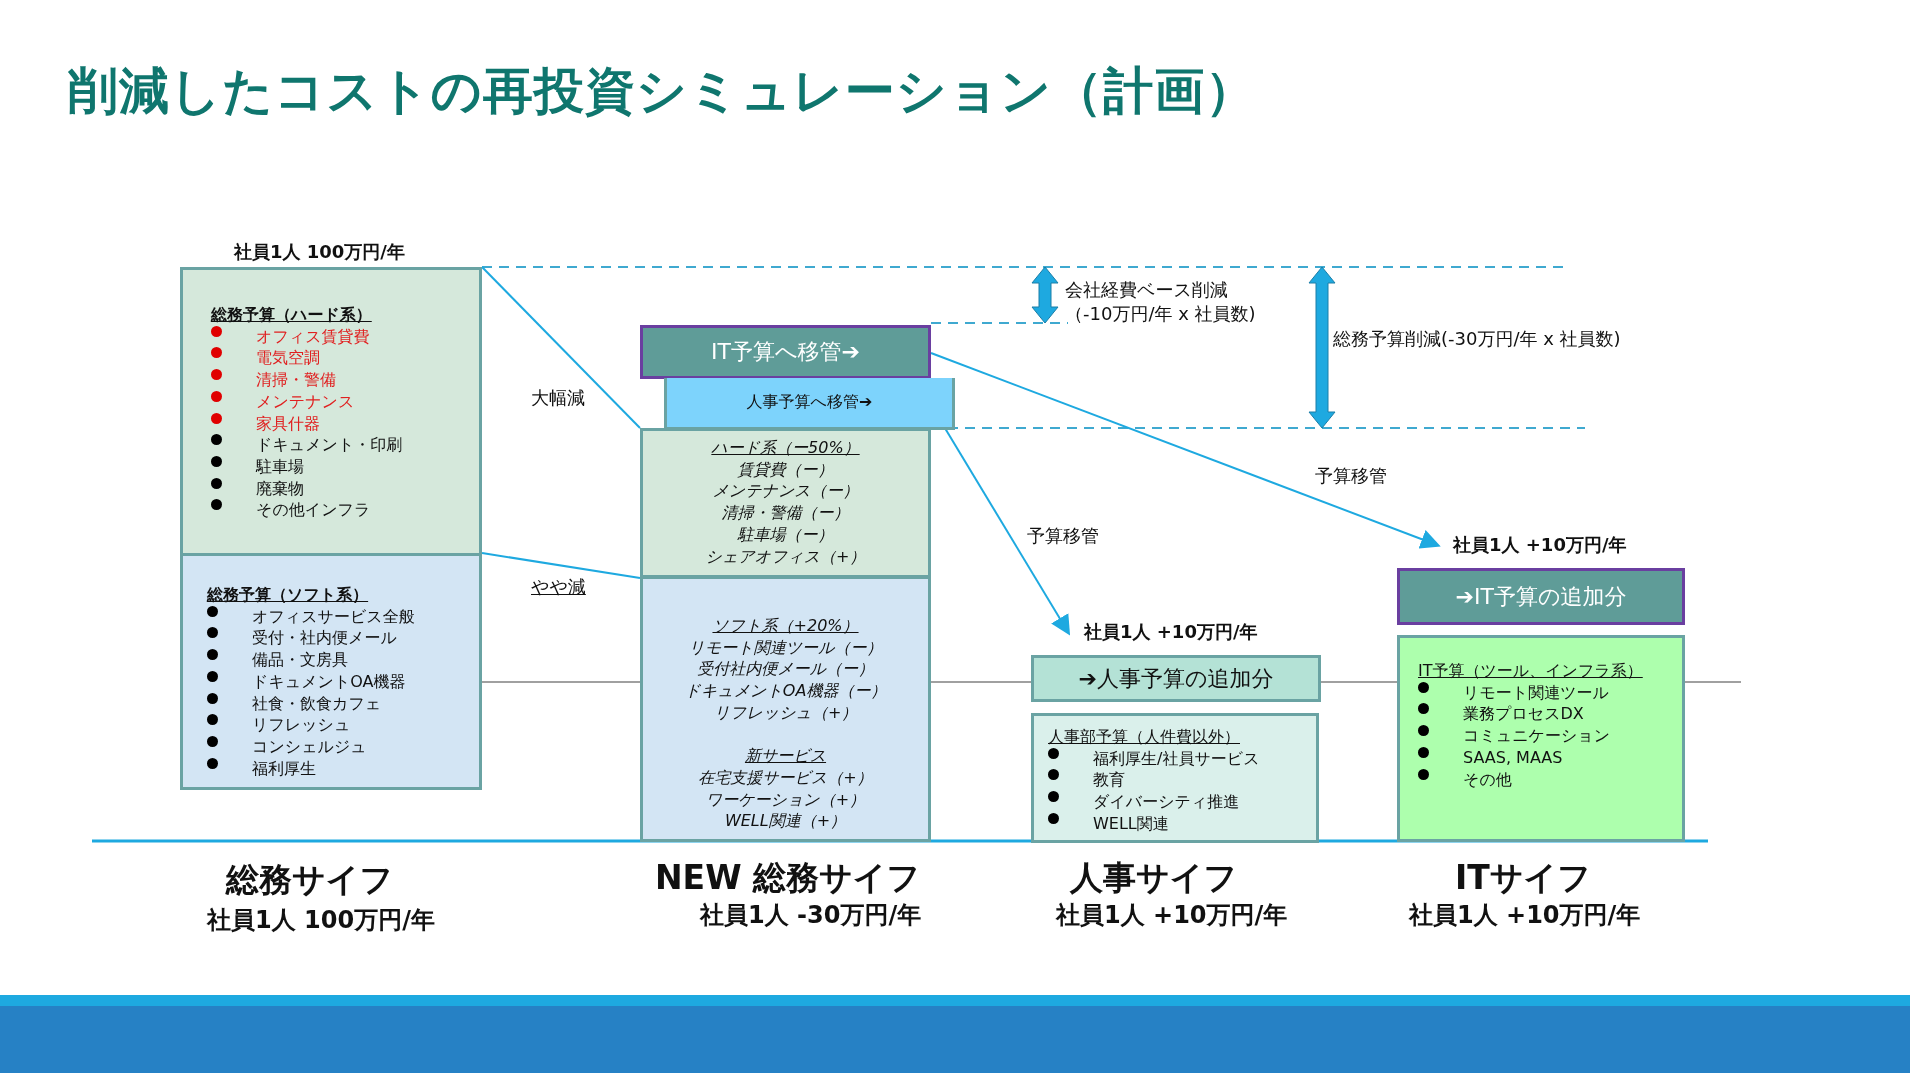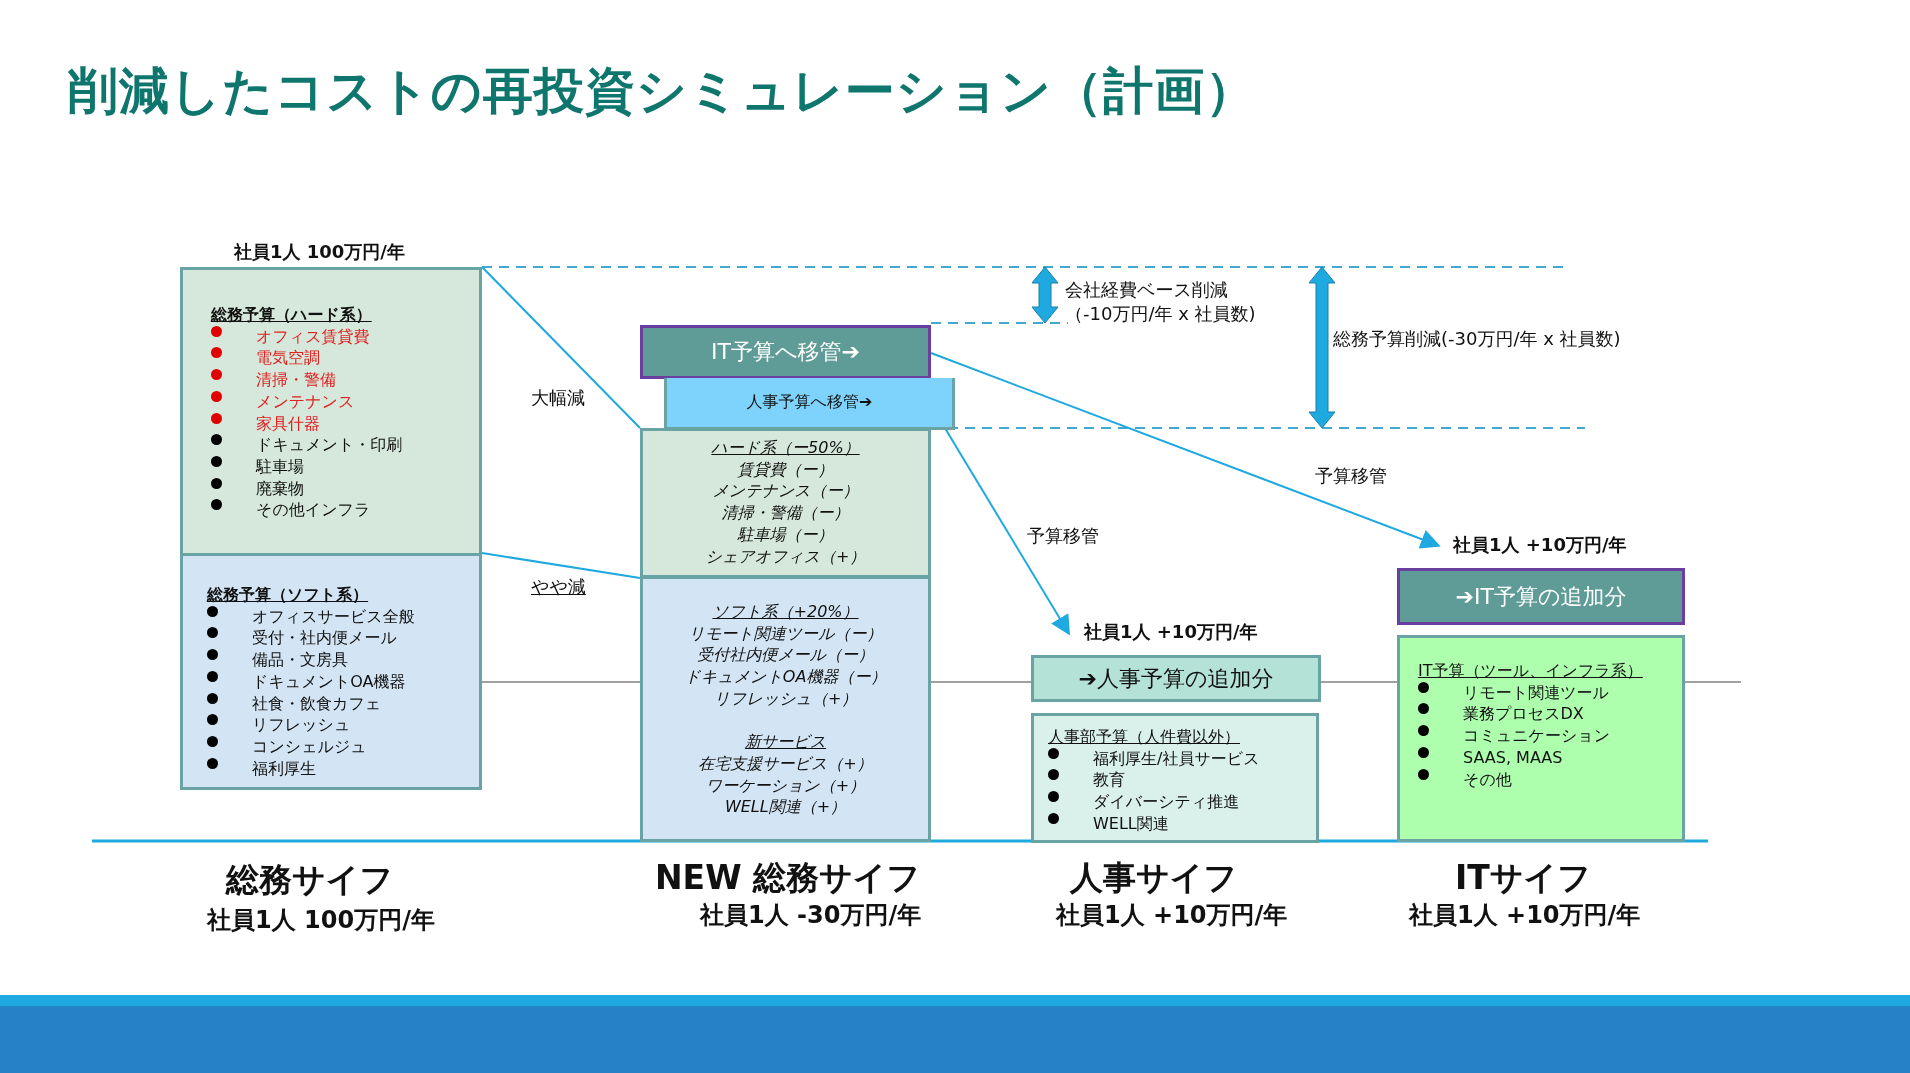--- a/index.html
+++ b/index.html
@@ -164,21 +164,21 @@
     <div id="new-hard-items">
         <div>賃貸費（ー）</div>
         <div>メンテナンス（ー）</div>
         <div>清掃・警備（ー）</div>
         <div>駐車場（ー）</div>
         <div>シェアオフィス（+）</div>
       </div>
   </div>
 </div>
 <div class="box new-soft">
-  <div class="center-list" style="top:22px;">
+  <div class="center-list" style="top:36px;">
     <div class="u">ソフト系（+20%）</div>
     <div id="new-soft-items">
         <div>リモート関連ツール（ー）</div>
         <div>受付社内便メール（ー）</div>
         <div>ドキュメントOA機器（ー）</div>
         <div>リフレッシュ（+）</div>
       </div>
     <div style="height:21.7px"></div>
     <div class="u">新サービス</div>
     <div id="new-service-items">

